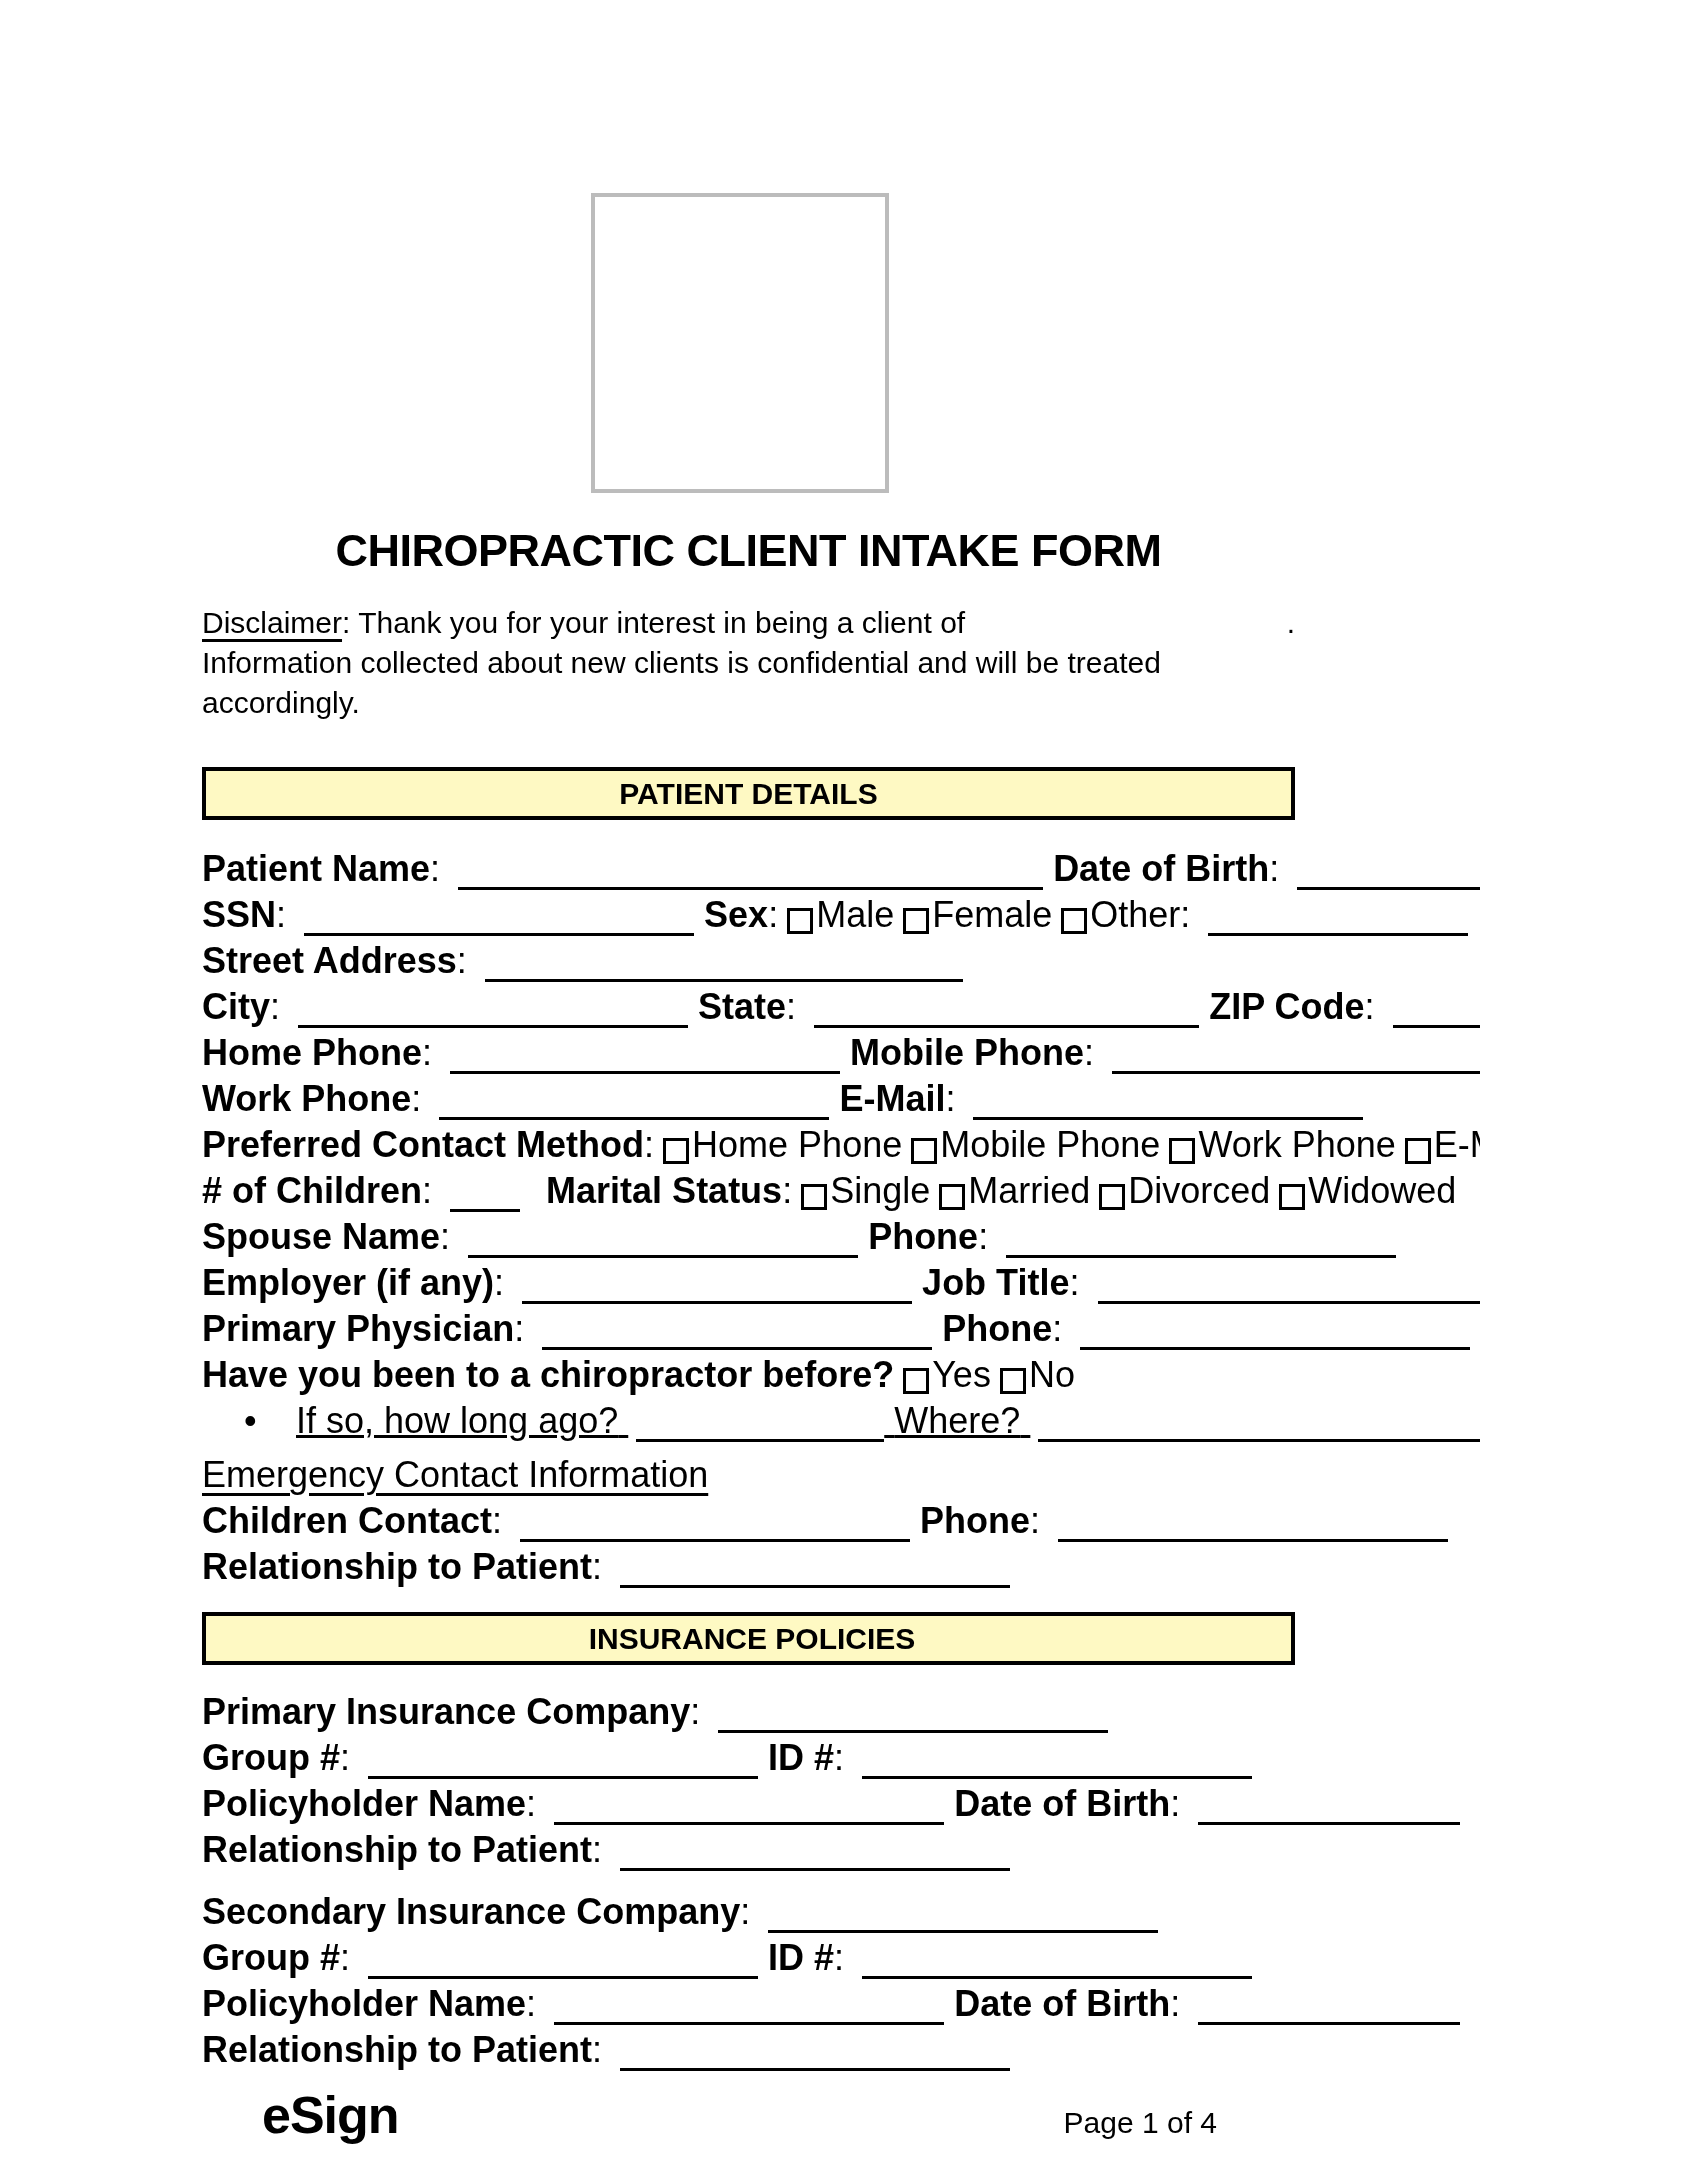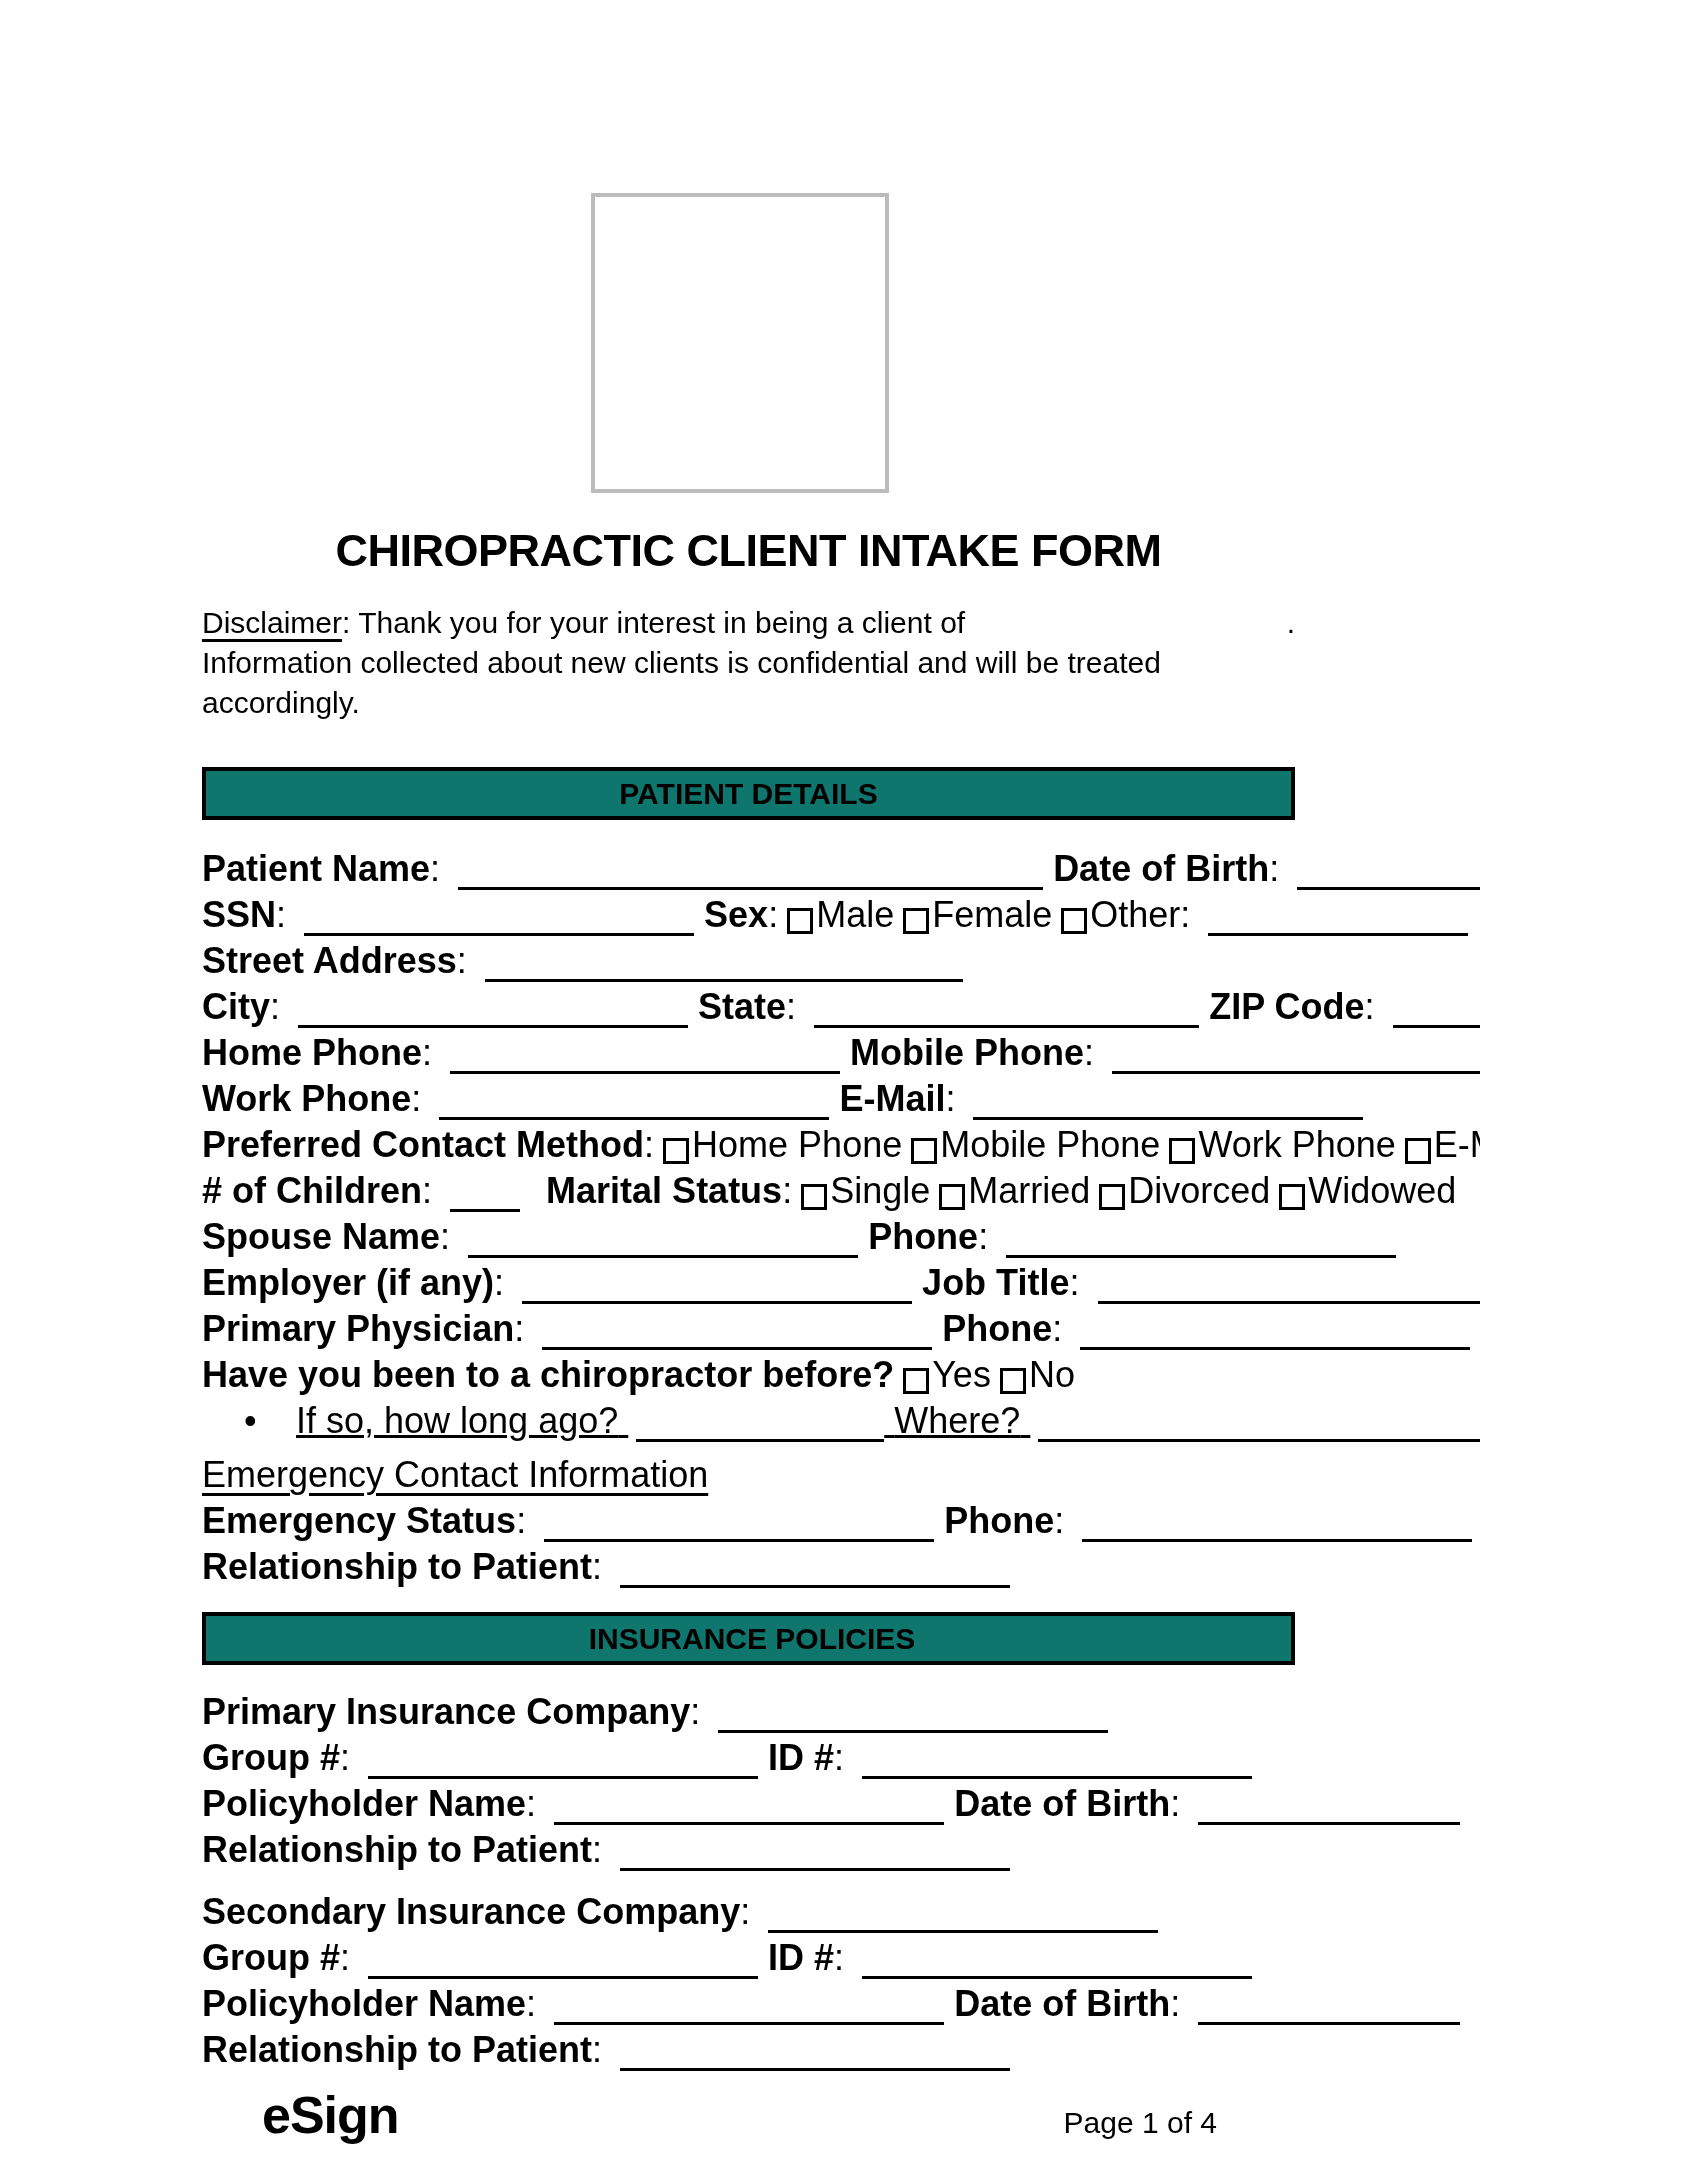--- a/index.html
+++ b/index.html
@@ -30,21 +30,21 @@
     white-space: nowrap;
   }
 
   .disclaimer { margin-top: 24px; font-size: 30px; line-height: 40px; }
   .disc-line1 { display: flex; justify-content: space-between; }
   .u { text-decoration: underline; text-decoration-thickness: 3px; text-underline-offset: 6px; }
 
   .section-bar {
     margin-top: 44px;
     border: 4px solid #000;
-    background: #0f766e;
+    background: #fef9c3;
     height: 53px; line-height: 45px;
     text-align: center;
     font-size: 30px; font-weight: bold;
   }
   .section-bar.insurance { margin-top: 22px; padding-left: 7px; }
 
   .rows { margin-top: 26px; font-size: 36px; }
   .row { height: 46px; line-height: 46px; white-space: nowrap; }
   .b { font-weight: bold; }
   .blank {
@@ -184,21 +184,21 @@
         <span>Where?</span>
         <span class="blank w478"></span>
       </div>
 
       <div class="spacer8"></div>
       <div class="row">
         <span class="u">Emergency Contact Information</span>
       </div>
 
       <div class="row">
-        <span class="b">Emergency Status</span><span class="c">:</span>
+        <span class="b">Children Contact</span><span class="c">:</span>
         <span class="blank w390"></span>
         <span class="b">Phone</span><span class="c">:</span>
         <span class="blank w390"></span>
       </div>
 
       <div class="row">
         <span class="b">Relationship to Patient</span><span class="c">:</span>
         <span class="blank w390"></span>
       </div>
     </div>

